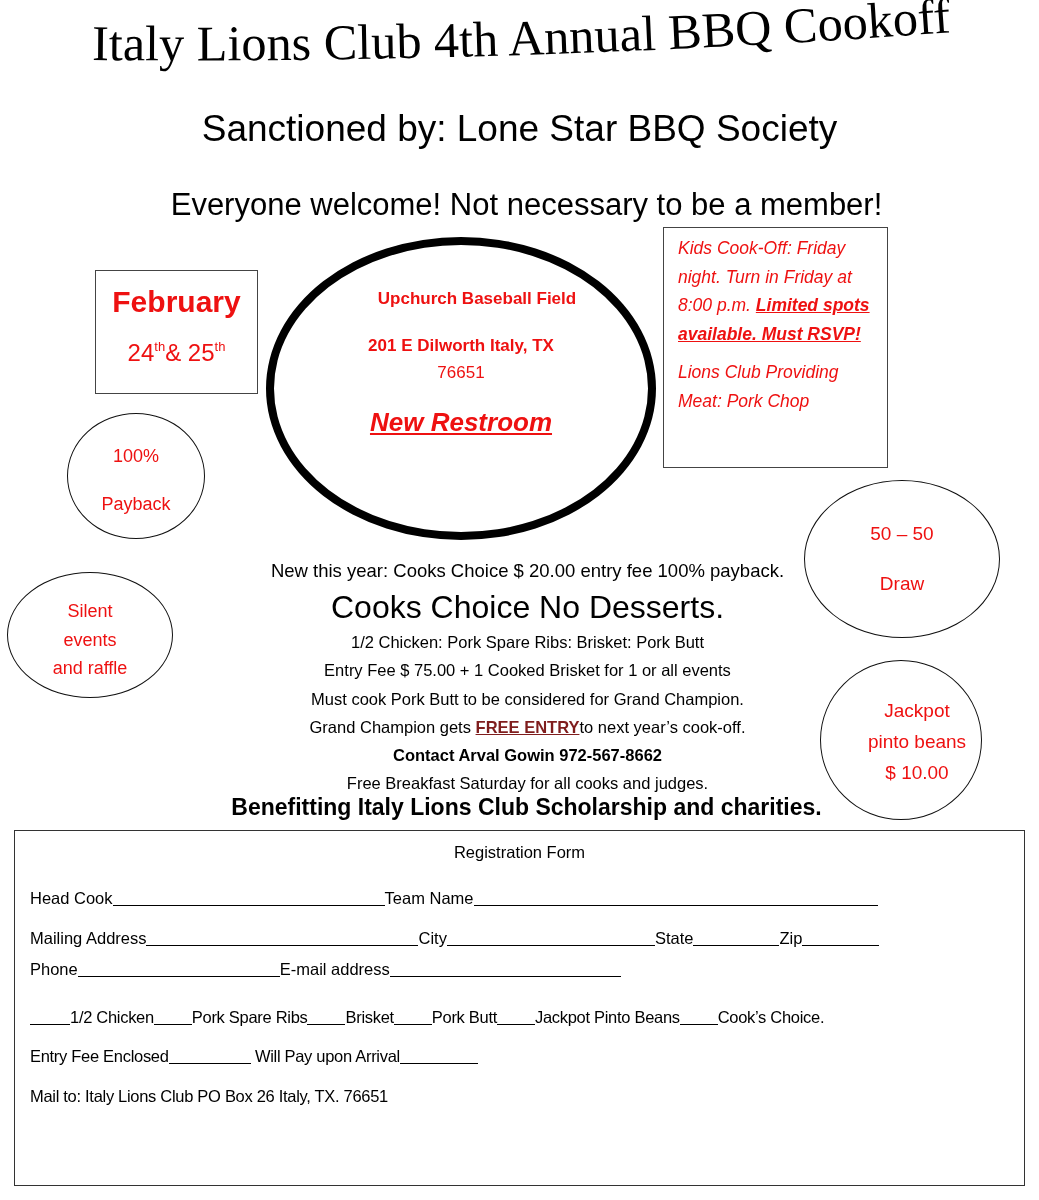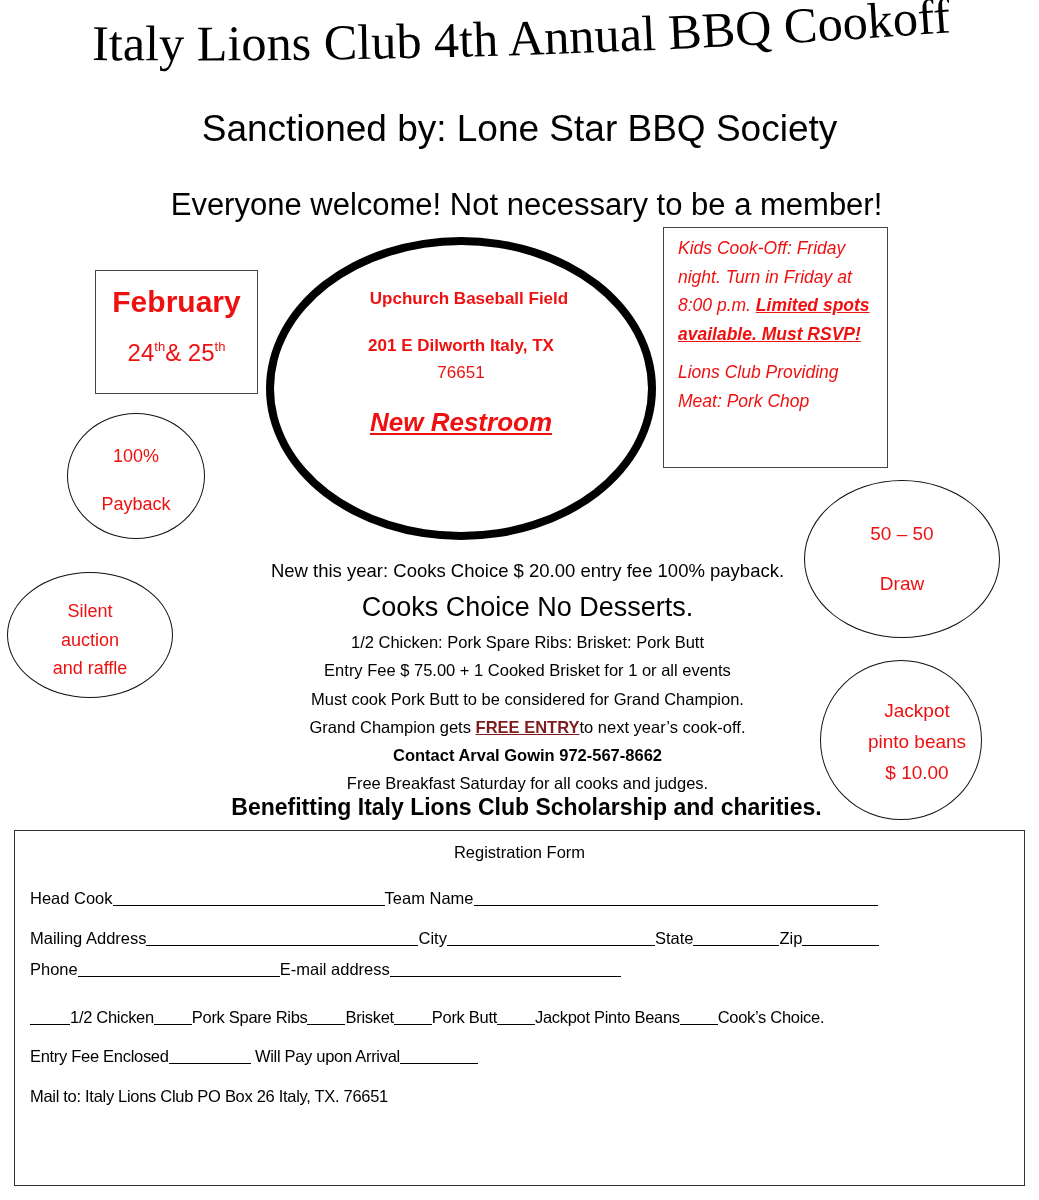--- a/index.html
+++ b/index.html
@@ -20,21 +20,21 @@
                 box-sizing: border-box; }
     .date-month { position: absolute; left: 0; width: 100%; top: 14px; text-align: center;
                   font-size: 30px; font-weight: bold; color: #ee1111; }
     .date-days { position: absolute; left: 0; width: 100%; top: 68px; text-align: center;
                  font-size: 24px; color: #ee1111; }
     .date-days sup { font-size: 13px; vertical-align: 10px; }
 
     
     .venue { left: 266px; top: 237px; width: 390px; height: 303px; border: 8px solid #000;
              border-radius: 50%; box-sizing: border-box; }
-    .venue-name { position: absolute; left: 8px; width: 100%; top: 44px; text-align: center;
+    .venue-name { position: absolute; left: 16px; width: 100%; top: 44px; text-align: center;
                   font-size: 17px; font-weight: bold; color: #ee1111; }
     .venue-addr { position: absolute; left: 0; width: 100%; top: 91px; text-align: center;
                   font-size: 17px; font-weight: bold; color: #ee1111; }
     .venue-zip { position: absolute; left: 0; width: 100%; top: 118px; text-align: center;
                  font-size: 17px; color: #ee1111; }
     .venue-new1 { position: absolute; left: 0; width: 100%; top: 162px; text-align: center;
                   font-size: 26px; font-weight: bold; font-style: italic; color: #ee1111;
                   text-decoration: underline; }
     .venue-new2 { position: absolute; left: 0; width: 100%; top: 204px; text-align: center;
                   font-size: 26px; font-weight: bold; font-style: italic; color: #ee1111;
@@ -60,21 +60,21 @@
     .draw { left: 804px; top: 480px; width: 196px; height: 158px; }
     .draw .l1 { position: absolute; left: 0; width: 100%; top: 42px; font-size: 19px; }
     .draw .l2 { position: absolute; left: 0; width: 100%; top: 92px; font-size: 19px; }
 
     .jackpot { left: 820px; top: 660px; width: 162px; height: 160px; }
     .jackpot .lines { position: absolute; left: 16px; width: 100%; top: 34px; font-size: 19px; line-height: 31px; }
 
     
     .details { left: 190px; width: 675px; top: 547px; text-align: center; margin-top: 9px; }
     .details .d0 { font-size: 18.5px; line-height: 30px; }
-    .details .d1 { font-size: 27px; line-height: 42px; }
+    .details .d1 { font-size: 32px; line-height: 42px; }
     .details .dn { font-size: 16.5px; line-height: 28.3px; }
     .details .bold { font-weight: bold; }
     .details .free { color: #7f1d1d; font-weight: bold; text-decoration: underline; }
     .benefit { left: 0; width: 1053px; top: 794px; font-size: 23px; font-weight: bold; text-align: center; }
 
     
     .form-box { left: 14px; top: 830px; width: 1011px; height: 356px; border: 1.5px solid #333;
                 box-sizing: border-box; }
     .form-title { position: absolute; left: 0; width: 100%; top: 12px; text-align: center; font-size: 16.5px; }
     .form-row { position: absolute; left: 15px; font-size: 16.5px; white-space: pre; }
@@ -115,21 +115,21 @@
 </div>
 
 <div class="abs oval payback">
   <div class="l1">100%</div>
   <div class="l2">Payback</div>
 </div>
 
 <div class="abs oval silent">
   <div class="lines">
     <div>Silent</div>
-    <div>auction</div>
+    <div>events</div>
     <div>and raffle</div>
   </div>
 </div>
 
 <div class="abs oval draw">
   <div class="l1">50 – 50</div>
   <div class="l2">Draw</div>
 </div>
 
 <div class="abs oval jackpot">

